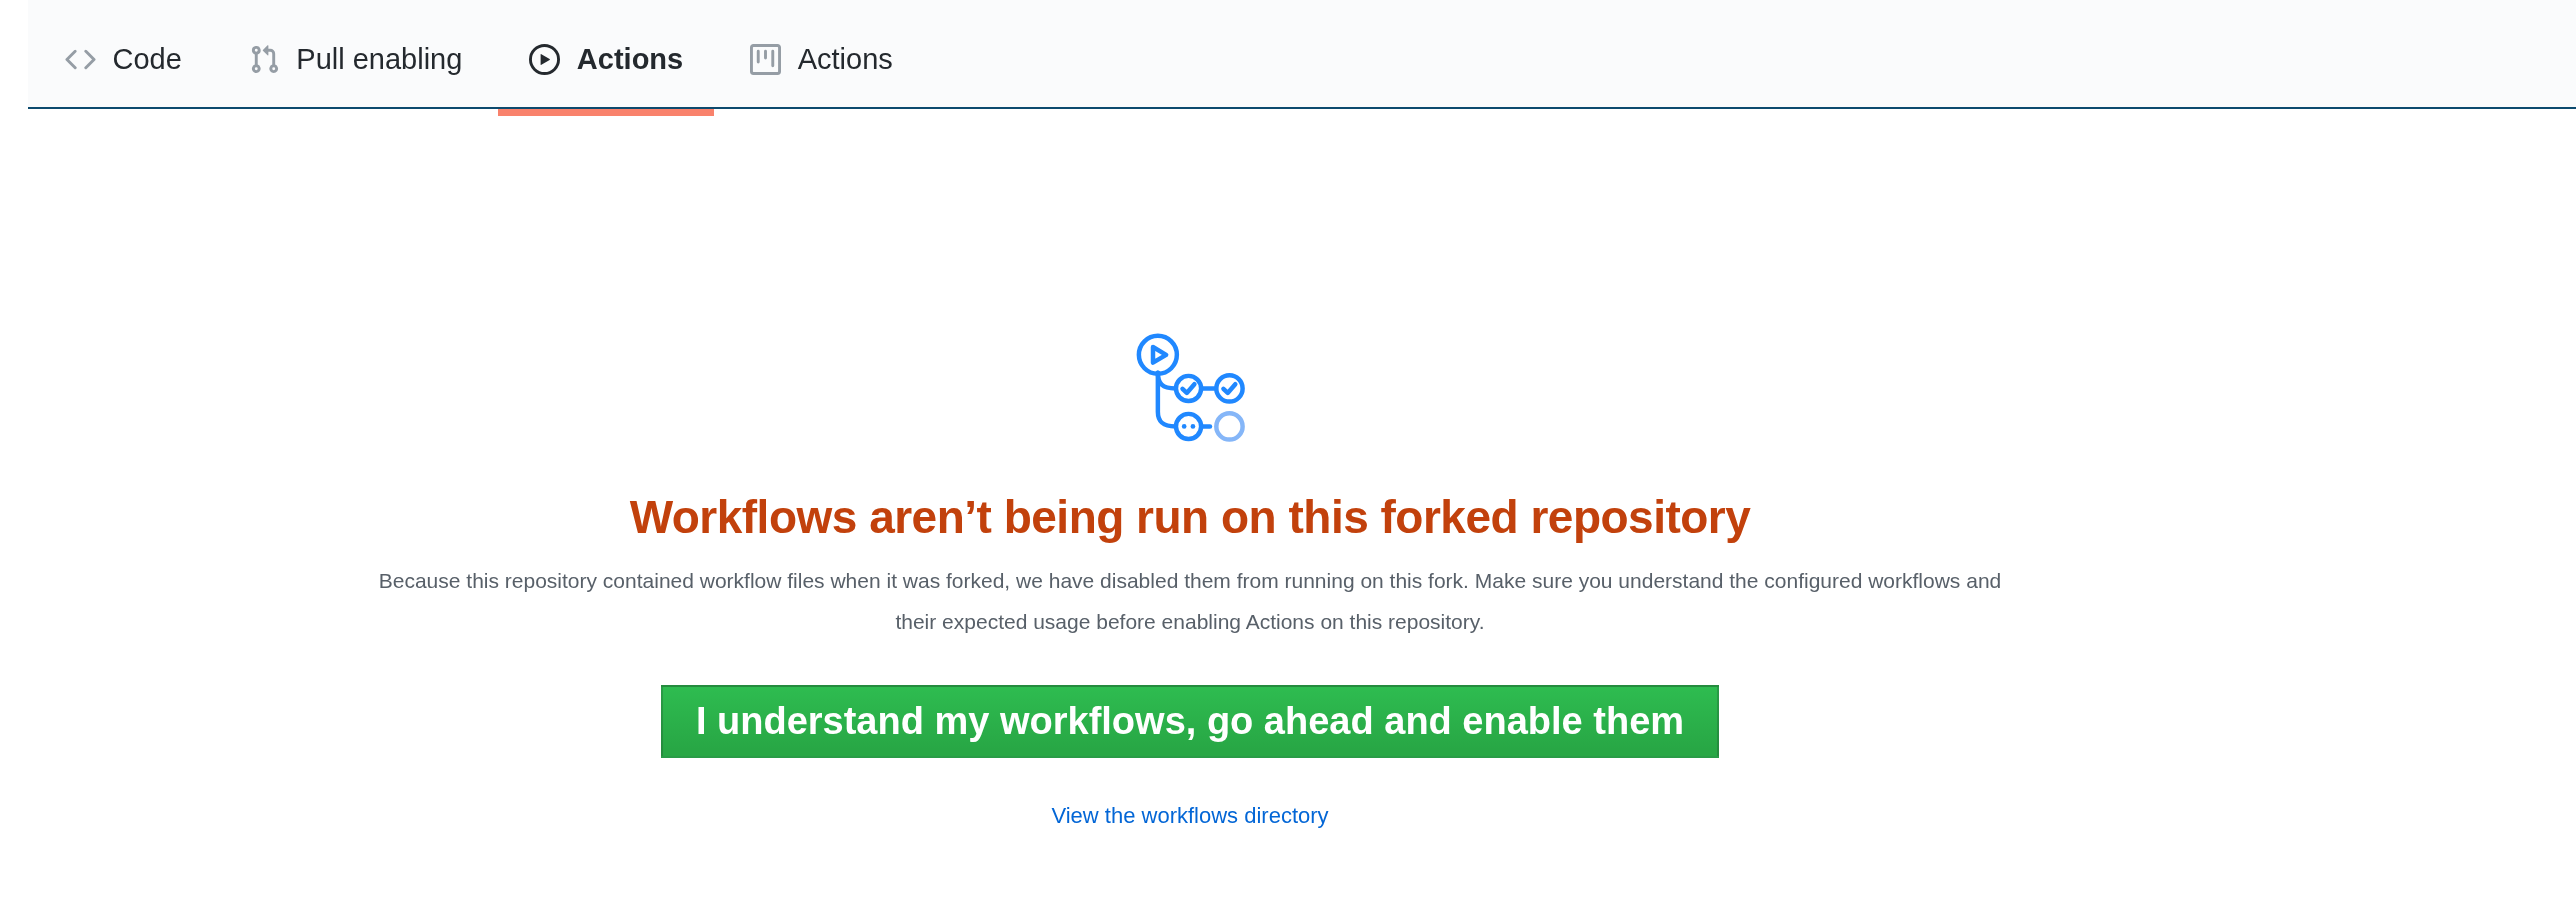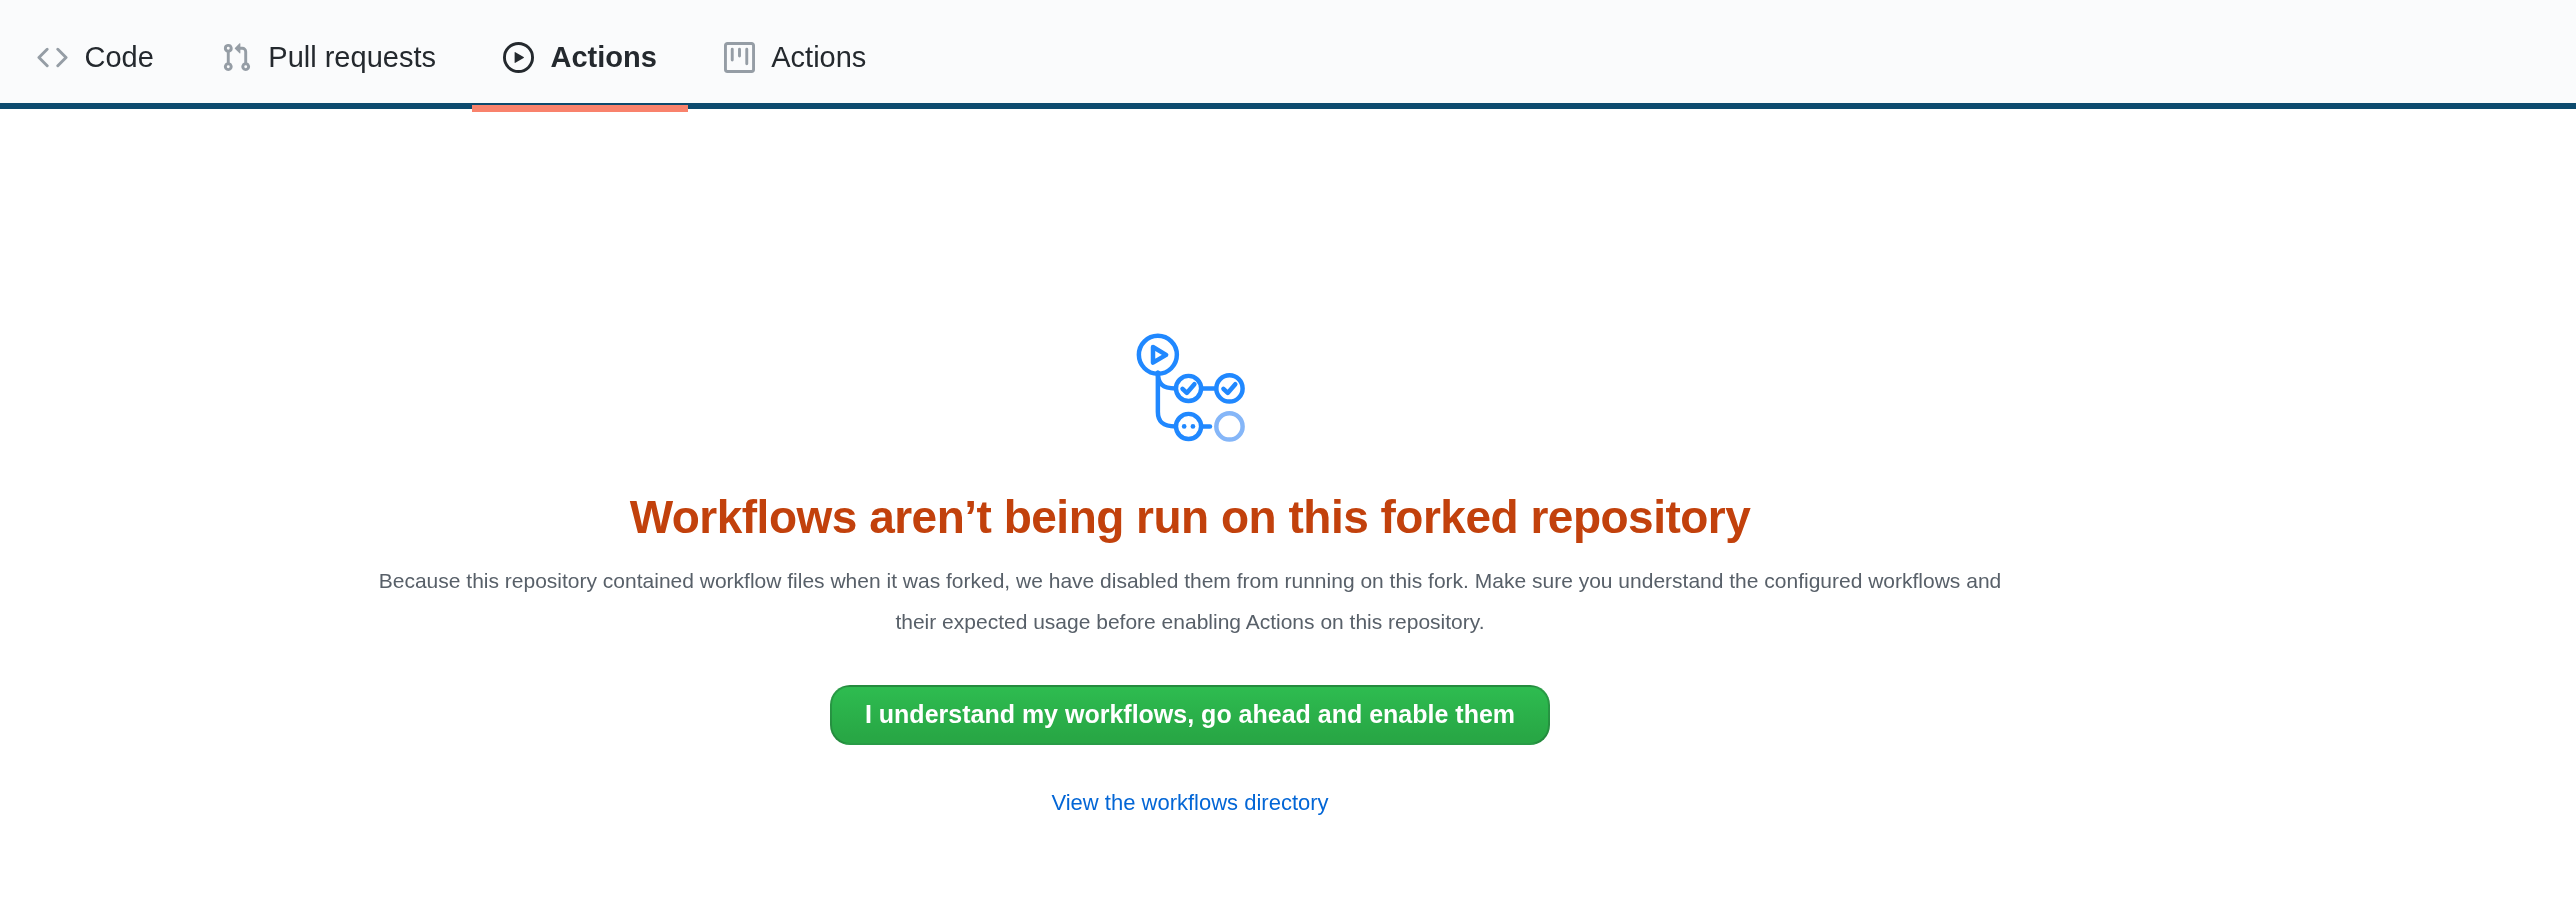--- a/index.html
+++ b/index.html
@@ -8,25 +8,26 @@
     font-family: "Liberation Sans", "DejaVu Sans", sans-serif;
     background: #ffffff;
     color: #24292e;
     position: relative;
   }
 
   
   .repo-nav {
     height: 109px;
     background: #fafbfc;
-    border-bottom: 6px solid #0c4a6e;
+    border-bottom: 2px solid #0c4a6e;
     display: flex;
     align-items: stretch;
     padding-left: 5.9px;
     padding-top: 11.7px;
+    margin-left: 28px;
   }
   .tab {
     display: flex;
     align-items: center;
     gap: 16.6px;
     padding: 0 31px;
     margin-right: 4.9px;
     font-size: 29px;
     line-height: 1;
     color: #24292e;
@@ -75,26 +76,26 @@
     max-width: 1661px;
     font-size: 21px;
     line-height: 41px;
     color: #586069;
   }
   .enable-btn {
     display: inline-block;
     margin-top: 43px;
     padding: 15.6px 33px;
     font-family: inherit;
-    font-size: 25px;
+    font-size: 38px;
     font-weight: 700;
     color: #ffffff;
     background: linear-gradient(-180deg, #2ebc50 0%, #28a745 90%);
     border: 2px solid rgba(27, 31, 35, 0.2);
-    border-radius: 20px;
+    border-radius: 0;
     cursor: pointer;
     line-height: 1;
   }
   .workflows-link {
     display: inline-block;
     margin-top: 45px;
     font-size: 22px;
     color: #0366d6;
     text-decoration: none;
     cursor: pointer;
@@ -109,21 +110,21 @@
     <svg viewBox="0 0 16 16" aria-hidden="true">
       <path d="M4.72 3.22a.75.75 0 0 1 1.06 1.06L2.06 8l3.72 3.72a.75.75 0 1 1-1.06 1.06L.47 8.53a.75.75 0 0 1 0-1.06l4.25-4.25Zm6.56 0a.75.75 0 1 0-1.06 1.06L13.94 8l-3.72 3.72a.75.75 0 1 0 1.06 1.06l4.25-4.25a.75.75 0 0 0 0-1.06l-4.25-4.25Z"></path>
     </svg>
     <span>Code</span>
   </a>
 
   <a class="tab">
     <svg viewBox="0 0 16 16" aria-hidden="true">
       <path d="M1.5 3.25a2.25 2.25 0 1 1 3 2.122v5.256a2.251 2.251 0 1 1-1.5 0V5.372A2.25 2.25 0 0 1 1.5 3.25Zm5.677-.177L9.573.677A.25.25 0 0 1 10 .854V2.5h1A2.5 2.5 0 0 1 13.5 5v5.628a2.251 2.251 0 1 1-1.5 0V5a1 1 0 0 0-1-1h-1v1.646a.25.25 0 0 1-.427.177L7.177 3.427a.25.25 0 0 1 0-.354ZM3.75 2.5a.75.75 0 1 0 0 1.5.75.75 0 0 0 0-1.5Zm0 9.5a.75.75 0 1 0 0 1.5.75.75 0 0 0 0-1.5Zm8.25.75a.75.75 0 1 0 1.5 0 .75.75 0 0 0-1.5 0Z"></path>
     </svg>
-    <span>Pull requests</span>
+    <span>Pull enabling</span>
   </a>
 
   <a class="tab active">
     <svg viewBox="0 0 16 16" aria-hidden="true">
       <path fill-rule="evenodd" d="M8 0a8 8 0 1 1 0 16A8 8 0 0 1 8 0ZM1.5 8a6.5 6.5 0 1 0 13 0 6.5 6.5 0 0 0-13 0Zm4.879-2.773a.25.25 0 0 0-.379.215v5.117a.25.25 0 0 0 .379.214l4.264-2.559a.25.25 0 0 0 0-.428L6.379 5.227Z"></path>
     </svg>
     <span>Actions</span>
   </a>
 
   <a class="tab">

